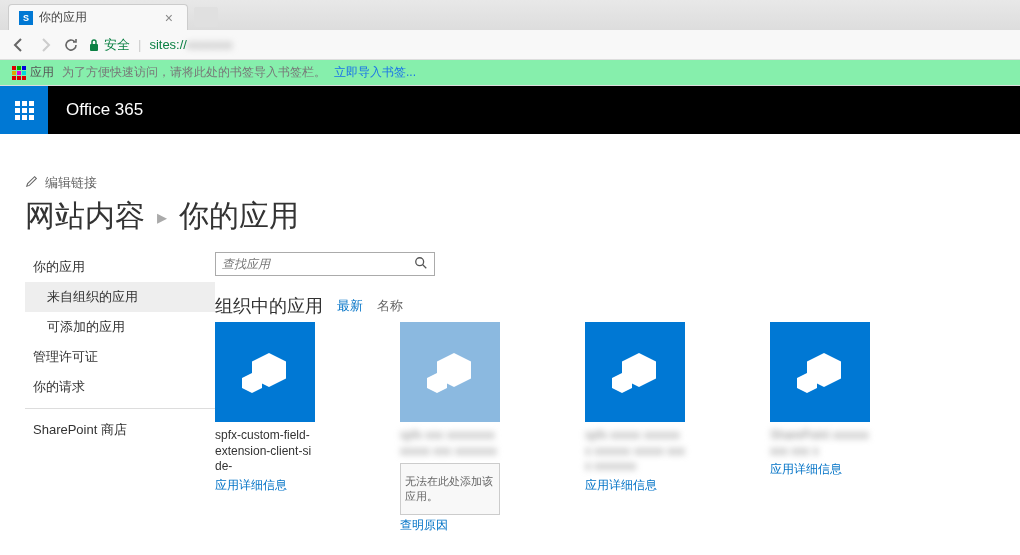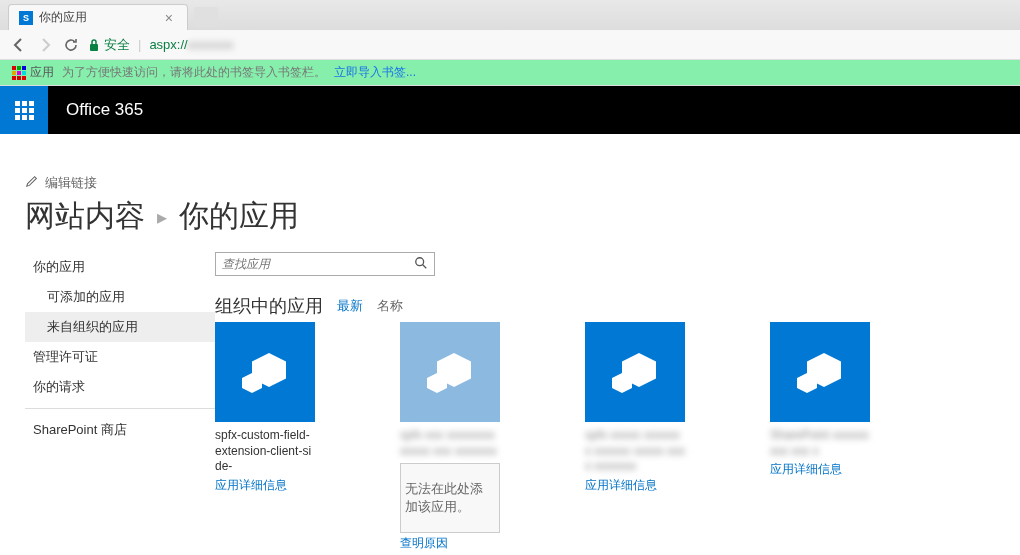--- a/index.html
+++ b/index.html
@@ -67,21 +67,21 @@
     .sort-link { font-size: 13px; color: #0072c6; cursor: pointer; }
     .sort-link.inactive { color: #666; }
     
     .app-grid { display: flex; gap: 85px; }
     .app-tile { width: 100px; }
     .app-icon-box { width: 100px; height: 100px; background: #0078d4; display: flex; align-items: center; justify-content: center; cursor: pointer; }
     .app-icon-box.faded { background: #8bb9e0; }
     .app-name { font-size: 12px; color: #333; margin-top: 6px; line-height: 1.3; word-break: break-all; }
     .app-name.blurred { filter: blur(3px); color: #888; }
     .app-detail-link { font-size: 12px; color: #0072c6; cursor: pointer; margin-top: 2px; }
-    .app-disabled-msg { font-size: 13px; border: 1px solid #ccc; padding: 16px 4px; color: #666; margin-top: 4px; background: #f8f8f8; }
+    .app-disabled-msg { font-size: 11px; border: 1px solid #ccc; padding: 10px 4px; color: #666; margin-top: 4px; background: #f8f8f8; }
     .app-reason-link { font-size: 12px; color: #0072c6; cursor: pointer; margin-top: 2px; }
     
     
     .sp-icon { width: 50px; height: 50px; position: relative; }
     .sp-icon .hex-big { width: 34px; height: 34px; background: #fff; position: absolute; top: 6px; right: 4px; clip-path: polygon(50% 0, 100% 25%, 100% 75%, 50% 100%, 0 75%, 0 25%); }
     .sp-icon .hex-small { width: 20px; height: 20px; background: #fff; position: absolute; bottom: 4px; left: 2px; clip-path: polygon(50% 0, 100% 25%, 100% 75%, 50% 100%, 0 75%, 0 25%); }
   </style>
 </head>
 <body>
 
@@ -112,21 +112,21 @@
   </div>
   <div class="secure-badge">
     <svg width="12" height="14" viewBox="0 0 12 14">
         <rect x="2" y="6" width="8" height="7" rx="1" fill="#0b8043"></rect>
         <path d="M4 6 V4 a2 2 0 0 1 4 0 V6" stroke="#0b8043" stroke-width="1.5" fill="none"></path>
       </svg>
     <span>安全</span>
   </div>
   <span style="color:#ccc">|</span>
   <div class="url-bar">
-    <span class="url-protocol">aspx://</span>
+    <span class="url-protocol">sites://</span>
       <span class="url-domain-blur">xxxxxxx</span>
   </div>
 </div>
 
 <div class="bookmark-bar">
   <div class="apps-btn">
     <div class="apps-grid">
         <div></div>
         <div></div>
         <div></div>
@@ -173,22 +173,22 @@
       <span class="breadcrumb-sep">▸</span>
       <span>你的应用</span>
     </div>
   </div>
 </div>
 
 <div class="main">
   <div class="sidebar">
     <div id="sidebar-items">
         <div class="sidebar-item">你的应用</div>
+        <div class="sidebar-item indent active">来自组织的应用</div>
         <div class="sidebar-item indent">可添加的应用</div>
-        <div class="sidebar-item indent active">来自组织的应用</div>
         <div class="sidebar-item">管理许可证</div>
         <div class="sidebar-item">你的请求</div>
       </div>
     <div class="sidebar-divider"></div>
     <div class="sidebar-item">SharePoint 商店</div>
   </div>
 
   <div class="content">
     <div class="search-box">
       <input class="search-input" placeholder="查找应用" style="">

